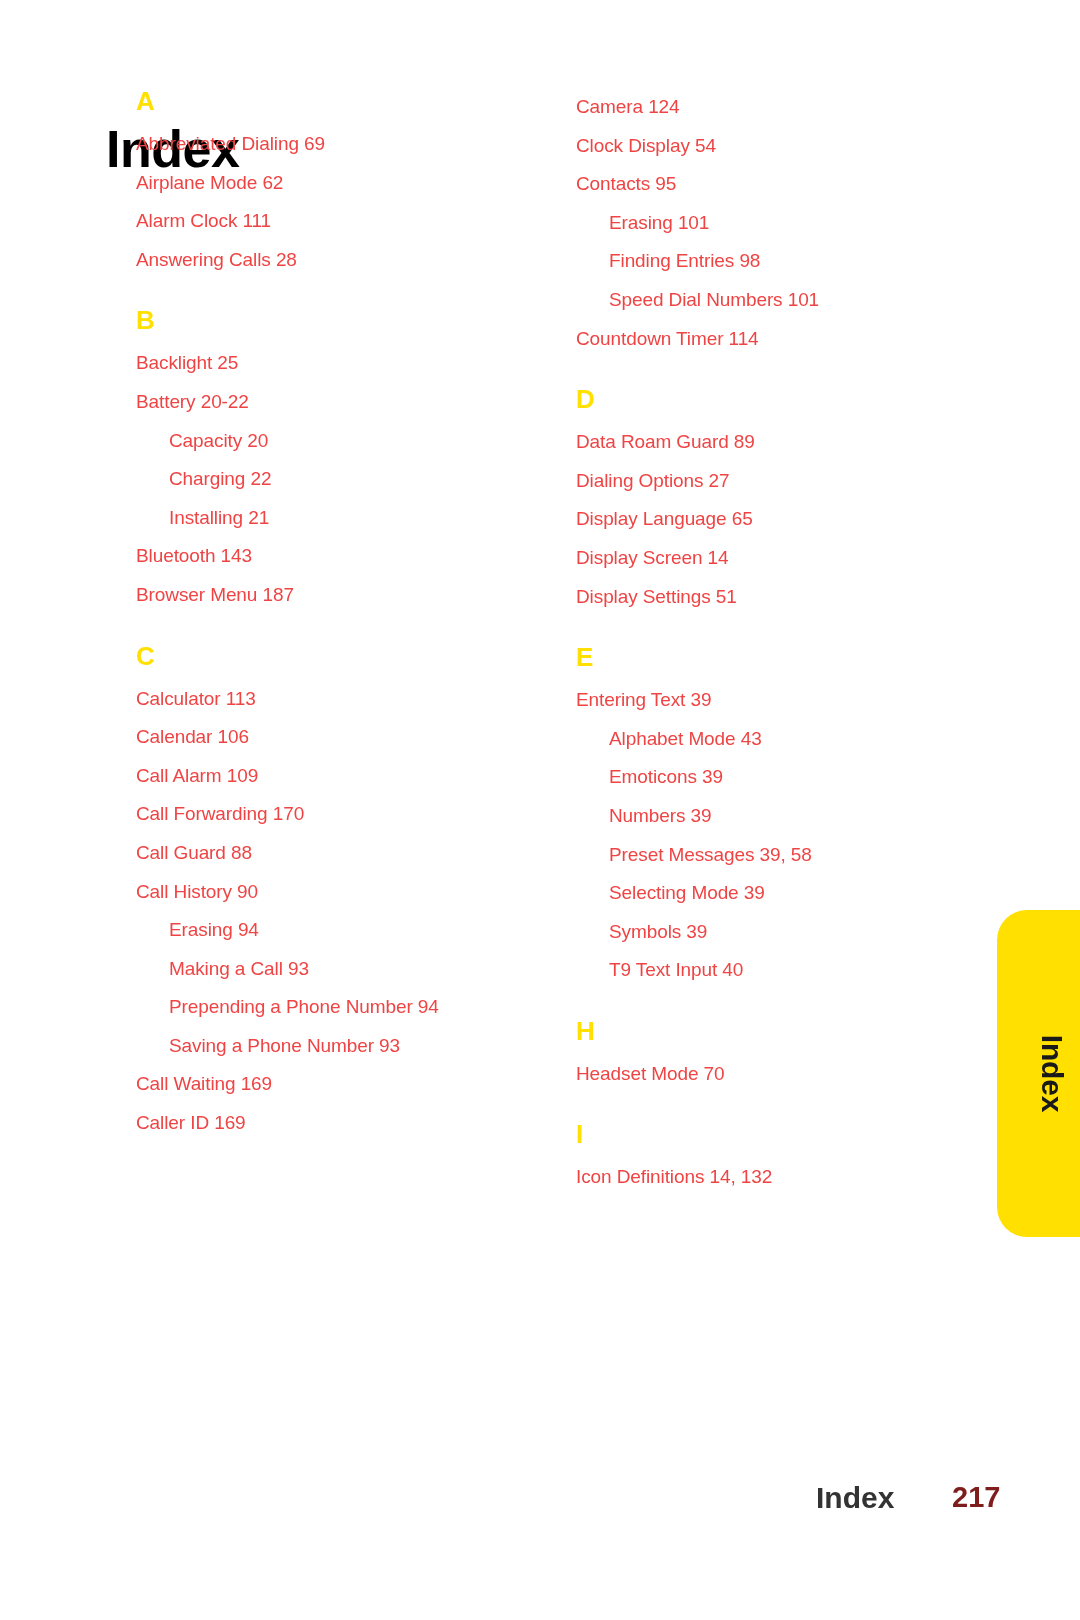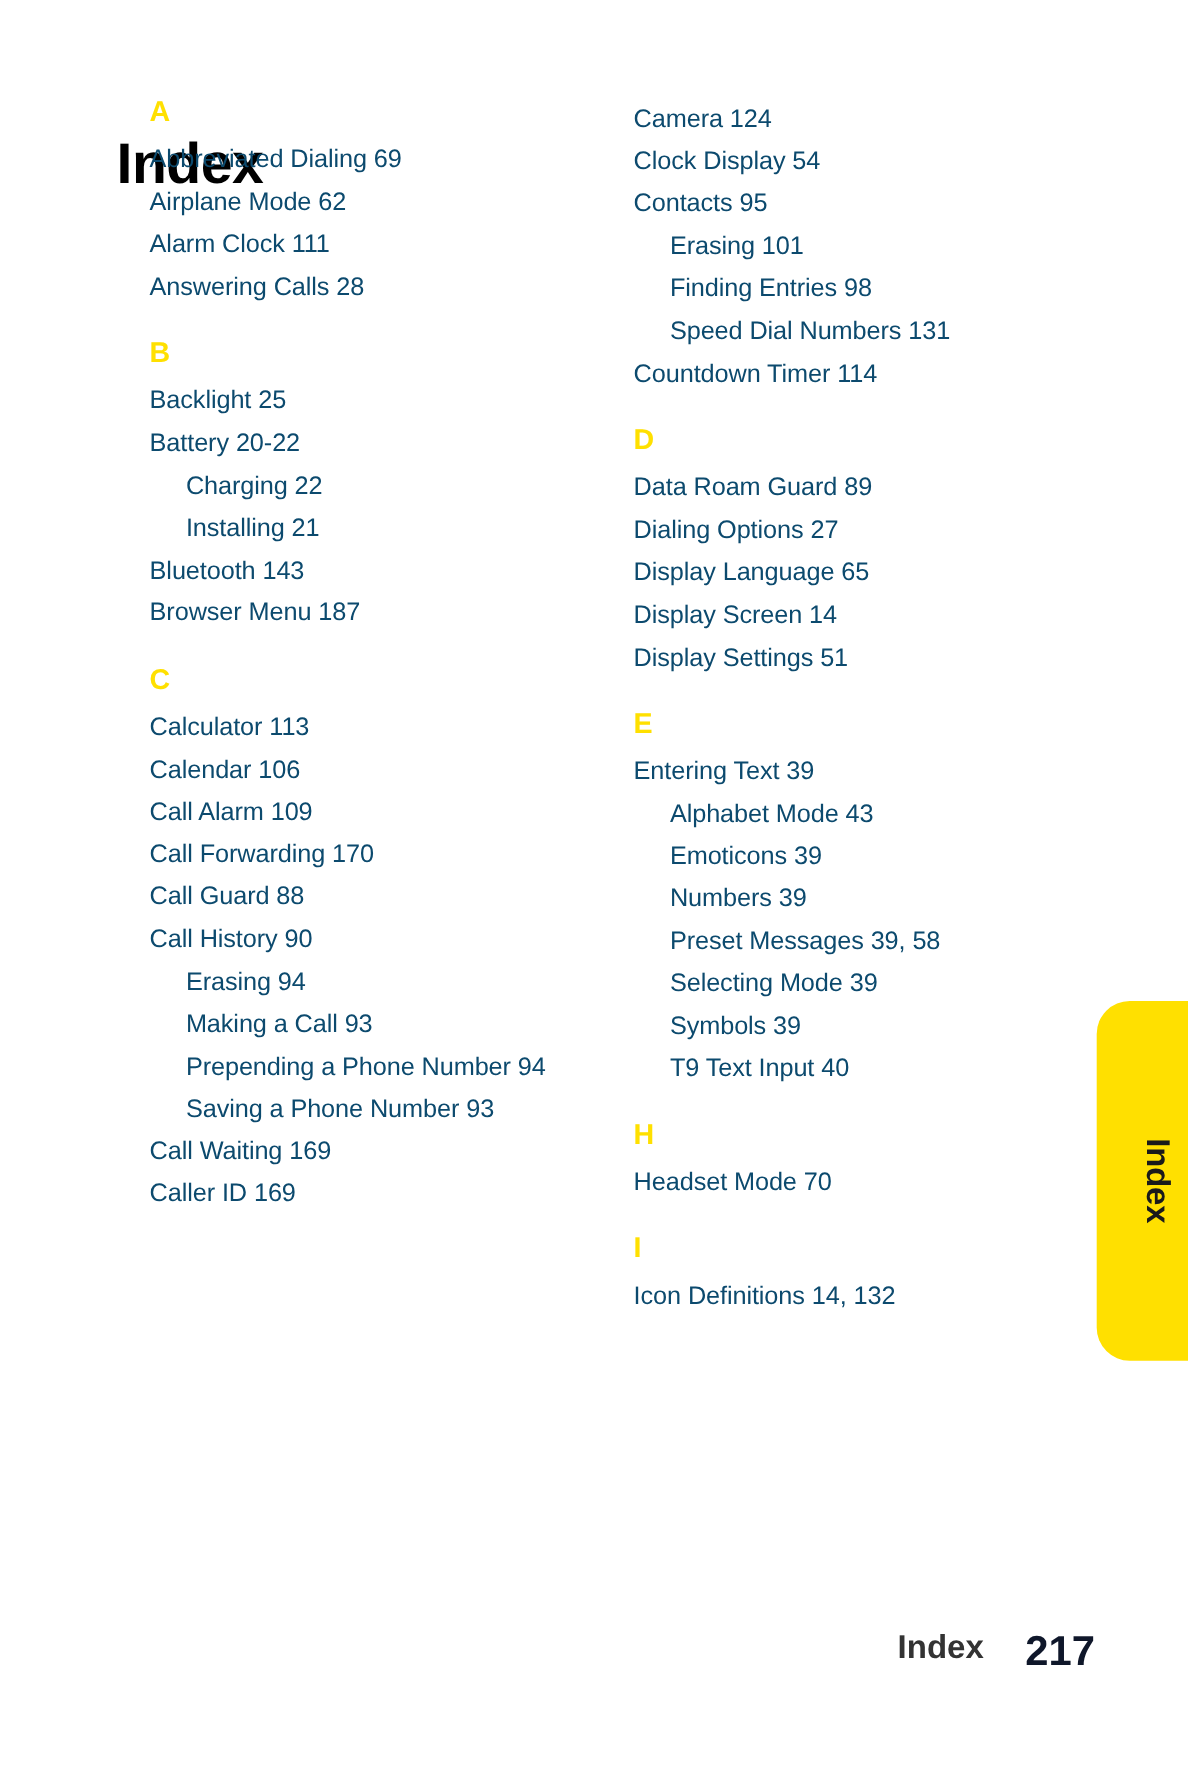--- a/index.html
+++ b/index.html
@@ -46,23 +46,23 @@
     line-height: 1;
     margin-top: 28px;
     margin-bottom: 11px;
   }
   .column > .index-section:first-child > .section-letter {
     margin-top: 0;
   }
 
   
   .entry {
-    font-size: 23px;
+    font-size: 19px;
     font-weight: normal;
-    color: #0c4a6e;
+    color: #ef4444;
     line-height: 38.6px;
     white-space: pre-wrap;
     letter-spacing: -0.1px;
   }
   .entry.level-0 {
     margin-left: 0px;
     text-indent: 0;
   }
   .entry.level-1 {
     margin-left: 33px;
@@ -108,25 +108,25 @@
   .footer-label {
     position: absolute;
     left: 816px;
     top: 0;
     font-size: 30px;
     font-weight: bold;
     color: #333333;
   }
   .footer-page {
     position: absolute;
-    left: 932px;
+    left: 952px;
     top: 0;
-    font-size: 38px;
-    font-weight: bold;
-    color: #0f172a;
+    font-size: 29px;
+    font-weight: bold;
+    color: #7f1d1d;
   }
 </style>
 </head>
 <body>
 
 <div class="page">
 
   <h1 class="page-title">Index</h1>
 
   <div class="column col-left">
@@ -134,20 +134,21 @@
         <div class="section-letter">A</div>
         <div class="entry level-0">Abbreviated Dialing 69</div>
         <div class="entry level-0">Airplane Mode 62</div>
         <div class="entry level-0">Alarm Clock 111</div>
         <div class="entry level-0">Answering Calls 28</div>
       </div>
       <div class="index-section">
         <div class="section-letter">B</div>
         <div class="entry level-0">Backlight 25</div>
         <div class="entry level-0">Battery 20-22</div>
+        <div class="entry level-1">Capacity 20</div>
         <div class="entry level-1">Charging 22</div>
         <div class="entry level-1">Installing 21</div>
         <div class="entry level-0">Bluetooth 143</div>
         <div class="entry level-0">Browser Menu 187</div>
       </div>
       <div class="index-section">
         <div class="section-letter">C</div>
         <div class="entry level-0">Calculator 113</div>
         <div class="entry level-0">Calendar 106</div>
         <div class="entry level-0">Call Alarm 109</div>
@@ -163,21 +164,21 @@
       </div>
     </div>
 
   <div class="column col-right">
       <div class="index-section">
         <div class="entry level-0">Camera 124</div>
         <div class="entry level-0">Clock Display 54</div>
         <div class="entry level-0">Contacts 95</div>
         <div class="entry level-1">Erasing 101</div>
         <div class="entry level-1">Finding Entries 98</div>
-        <div class="entry level-1">Speed Dial Numbers 131</div>
+        <div class="entry level-1">Speed Dial Numbers 101</div>
         <div class="entry level-0">Countdown Timer 114</div>
       </div>
       <div class="index-section">
         <div class="section-letter">D</div>
         <div class="entry level-0">Data Roam Guard 89</div>
         <div class="entry level-0">Dialing Options 27</div>
         <div class="entry level-0">Display Language 65</div>
         <div class="entry level-0">Display Screen 14</div>
         <div class="entry level-0">Display Settings 51</div>
       </div>

